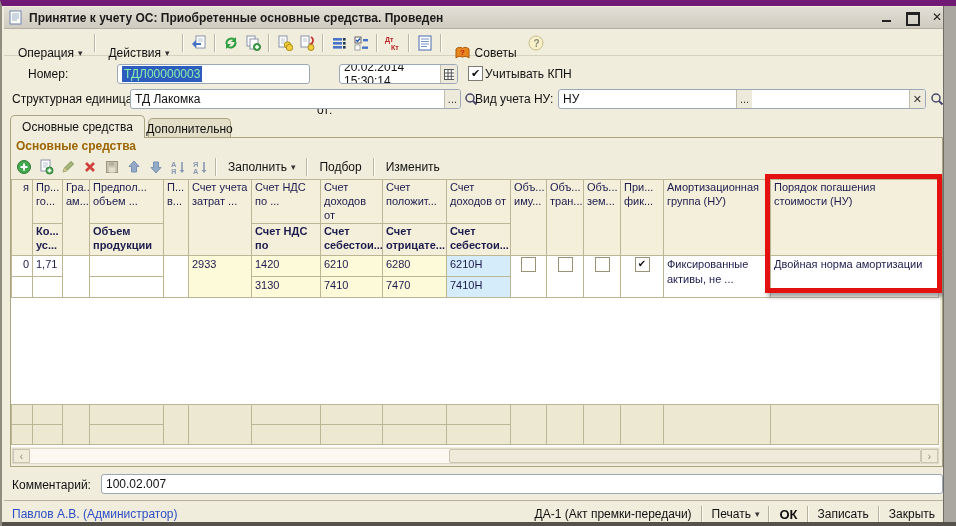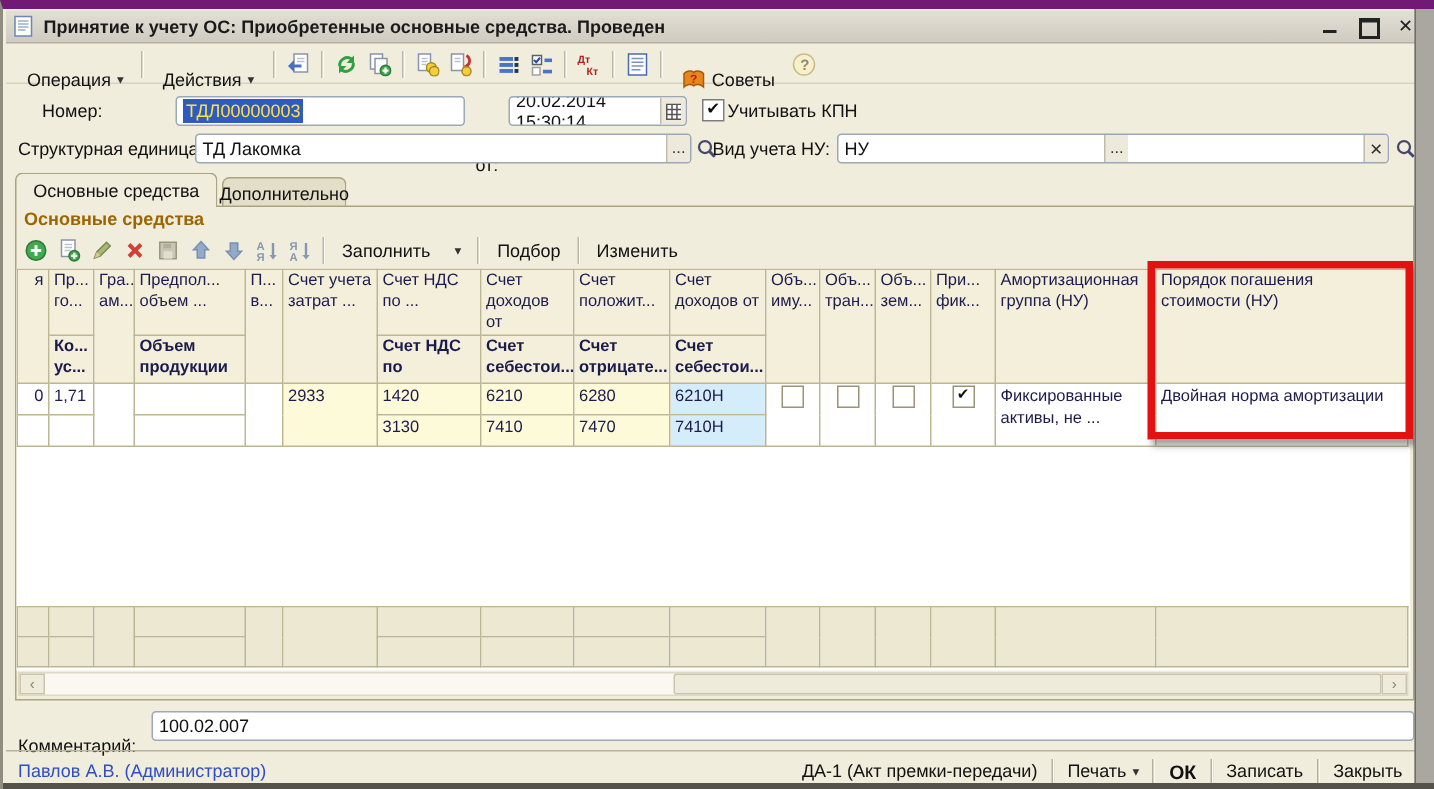--- a/index.html
+++ b/index.html
@@ -17,36 +17,36 @@
   .toolbar{position:absolute;left:2px;top:24px;width:942px;height:26px;display:flex;align-items:center;
            padding-left:6px;box-sizing:border-box;border-bottom:1px solid #D6D2C0;}
   .tbtn{font-size:12px;color:#111;padding:3px 7px;display:flex;align-items:center;gap:4px;border:1px solid transparent;border-radius:2px;margin-top:20px;}
   .arr{font-size:9px;color:#333;}
   .sep{width:1px;height:18px;background:#BBB7A5;border-right:1px solid #FDFCF6;margin:0 4px;}
   .icon{width:18px;height:18px;display:flex;align-items:center;justify-content:center;margin:0 1px;border:1px solid transparent;border-radius:2px;}
   
   .flabel{position:absolute;font-size:12px;color:#111;white-space:nowrap;}
   .finput{position:absolute;height:20px;background:#fff;border:1px solid #9AA8B8;border-radius:3px;box-sizing:border-box;
           font-size:12px;color:#111;display:flex;align-items:center;padding-left:4px;overflow:hidden;}
-  .sel{background:#2E5BBE;color:#fde047;padding:1px 2px;}
+  .sel{background:#2E5BBE;color:#86efac;padding:1px 2px;}
   .fbtn{margin-left:auto;height:100%;display:flex;align-items:center;justify-content:center;background:#EDEADB;
         border-left:1px solid #C0BCAC;font-size:11px;color:#333;padding:0 3px;min-width:14px;box-sizing:border-box;}
   .flatbtn{position:absolute;width:17px;height:18px;display:flex;align-items:center;justify-content:center;}
   .cbox{width:13px;height:13px;background:#fff;border:1px solid #7E7C74;display:inline-flex;align-items:center;justify-content:center;
         font-size:11px;line-height:11px;color:#111;}
   
   .tab{position:absolute;box-sizing:border-box;border:1px solid #ABA57F;border-bottom:none;border-radius:5px 5px 0 0;
        font-size:12px;color:#111;display:flex;align-items:center;justify-content:center;}
   .tab.active{background:#F0EDDD;z-index:3;}
   .tab.inactive{background:#E2DEC8;}
   
   .panel{position:absolute;left:8px;top:131px;width:933px;height:330px;border:1px solid #ABA57F;box-sizing:border-box;z-index:2;}
   .caption{position:absolute;left:5px;top:1px;font-size:12px;font-weight:bold;color:#9C6500;}
   .gridbar{position:absolute;left:2px;top:17px;height:24px;display:flex;align-items:center;}
-  .gtext{font-size:12px;color:#111;padding:3px 7px;display:flex;align-items:center;gap:16px;}
+  .gtext{font-size:12px;color:#111;padding:3px 7px;display:flex;align-items:center;gap:4px;}
   
   .gridwrap{position:absolute;left:0px;top:41px;width:929px;height:268px;background:#fff;overflow:hidden;}
   table.grid{border-collapse:collapse;table-layout:fixed;width:928px;}
   table.grid td{border:1px solid #BDB694;font-size:11px;color:#1C1B4E;vertical-align:top;padding:1px 3px;box-sizing:border-box;
                 white-space:pre-line;overflow:hidden;}
   td.h{background:#F3EFDA;color:#807C66;line-height:1.25;}
   tr.hr1 td{height:34px;} tr.hr2 td{height:32px;font-weight:bold;}
   tr.dr td{height:21px;line-height:1.3;}
   td.y{background:#FDFAD9;} td.b{background:#D5EDFB;} td.r{text-align:right;padding-right:2px;}
   td.chk{text-align:center;padding-top:3px;}
@@ -474,21 +474,21 @@
         </div>
       <div class="sthumb"></div>
       <div class="sbtn" style="right:0;left:auto;">
           <span>›</span>
         </div>
     </div>
   </div>
 
   <div class="redbox"></div>
 
-  <div class="flabel" style="left:10px;top:484px;">Комментарий:</div>
+  <div class="flabel" style="left:10px;top:472px;">Комментарий:</div>
   <div class="finput" style="left:99px;top:468px;width:842px;">
     <span>100.02.007</span>
   </div>
 
   <div class="footer">
     <span class="userlink">Павлов А.В. (Администратор)</span>
     <div class="fbtns">
       <div class="fb">ДА-1 (Акт премки-передачи)</div>
       <div class="vdiv"></div>
       <div class="fb">

